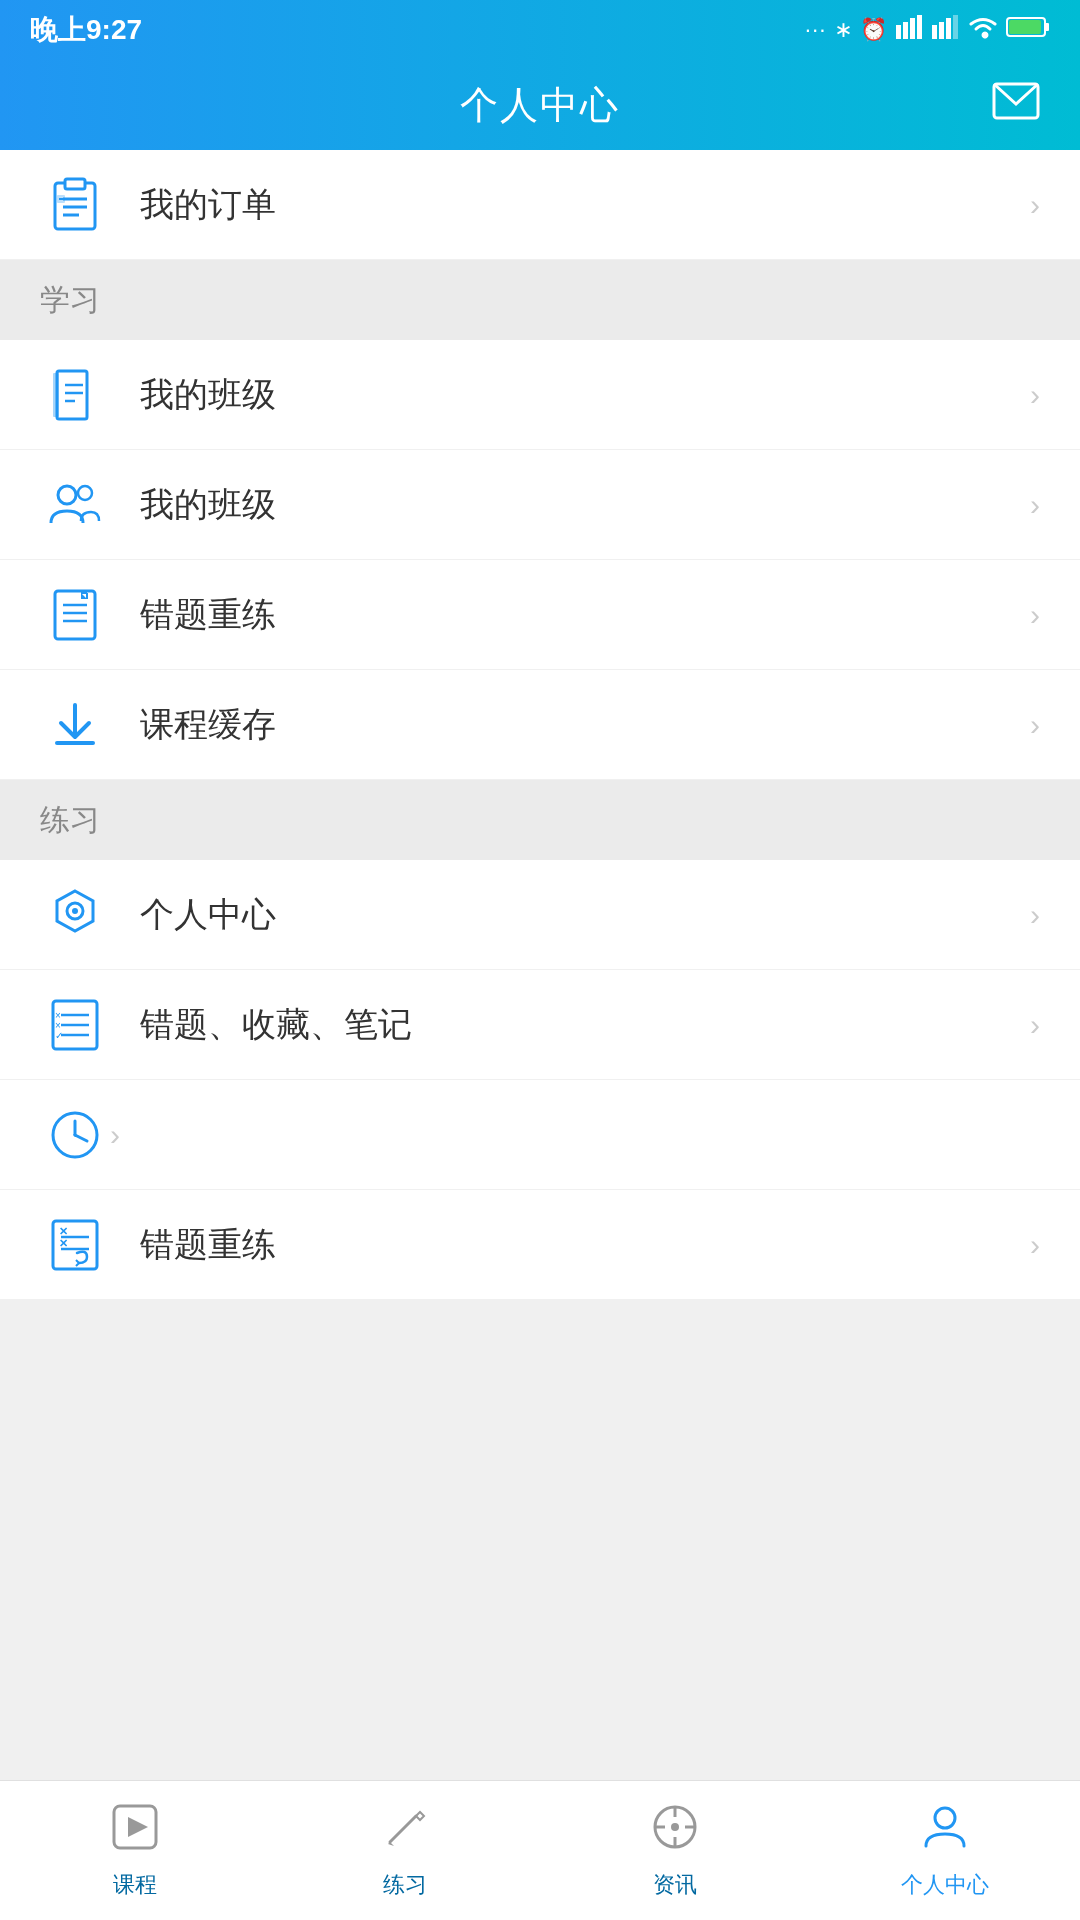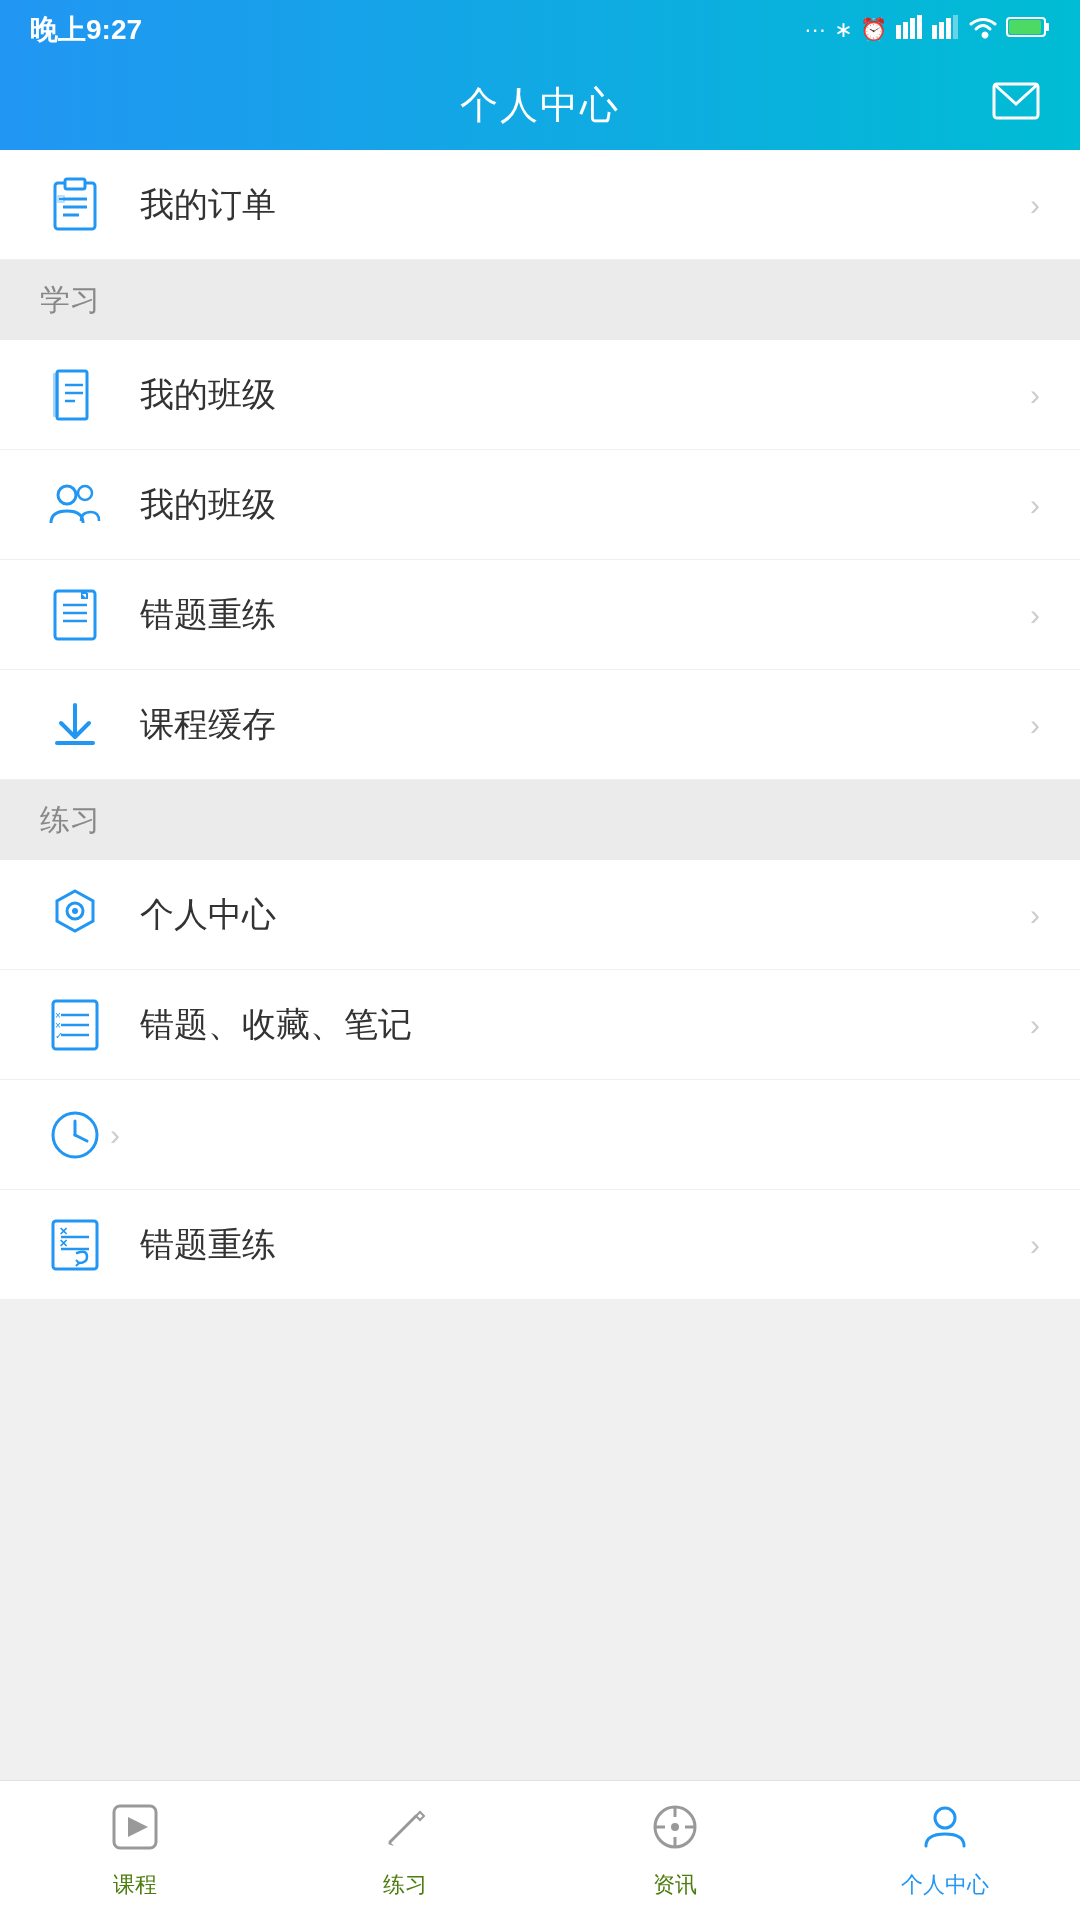--- a/index.html
+++ b/index.html
@@ -122,21 +122,21 @@
       cursor: pointer;
       height: 100%;
     }
     .nav-icon {
       font-size: 44px;
       color: #999;
     }
     .nav-icon.active { color: #2196F3; }
     .nav-label {
       font-size: 22px;
-      color: #4d7c0f;
+      color: #0369a1;
     }
     .nav-label.active { color: #2196F3; }
 
     .content-area {
       height: calc(1920px - 60px - 90px - 140px);
       overflow: hidden;
     }
   </style>
 </head>
 <body>

